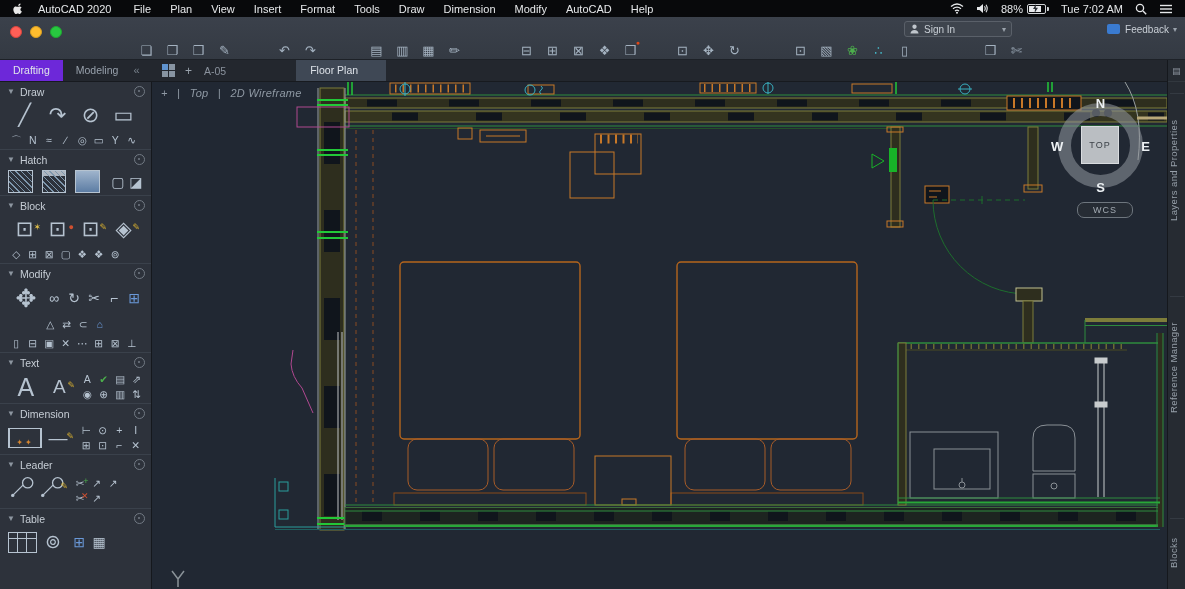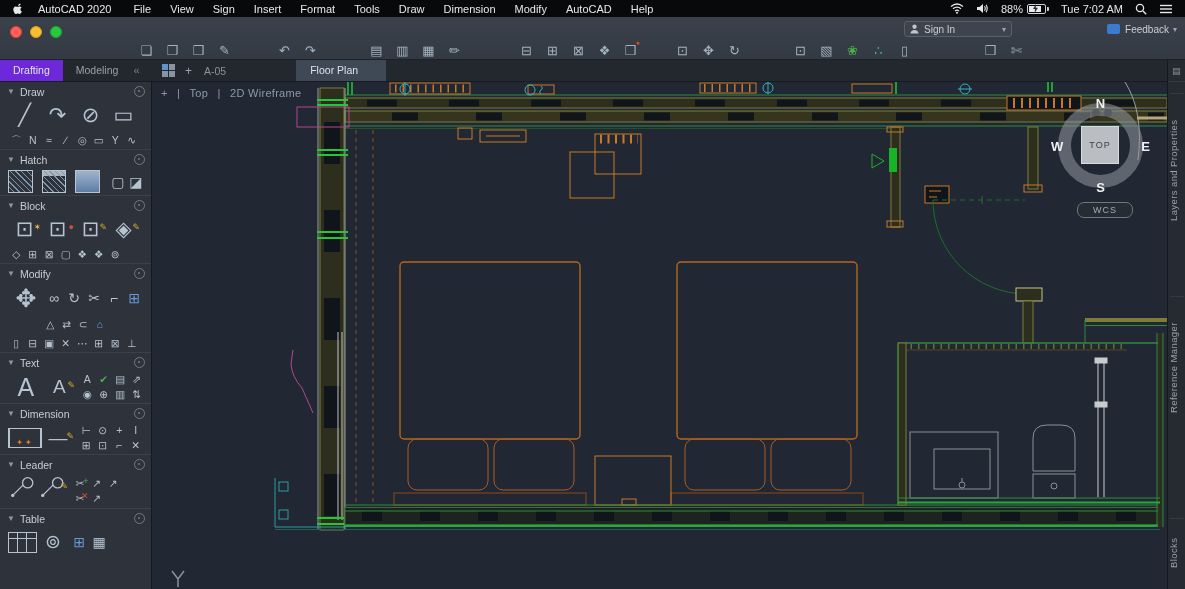--- a/index.html
+++ b/index.html
@@ -84,21 +84,21 @@
   .tablebox{width:27px;height:19px;border:1px solid #b6c3d0;
      background:linear-gradient(#b6c3d0,#b6c3d0) 0 5px/100% 1px no-repeat,
                 linear-gradient(#b6c3d0,#b6c3d0) 8px 0/1px 100% no-repeat,
                 linear-gradient(#b6c3d0,#b6c3d0) 17px 0/1px 100% no-repeat;}
   .minigrid{display:flex;flex-direction:column;margin-left:4px;gap:2px;}
   .minirow{display:flex;}
   .minirow .pic{width:16.5px;font-size:10.5px;line-height:13px;}
   
   .canvas{position:absolute;left:152px;top:82px;width:1015px;height:507px;background:#212833;}
   .canvas svg{display:block;width:100%;height:100%;}
-  .vp-label{position:absolute;left:9px;top:5px;font-size:11px;color:#8f99a4;letter-spacing:.3px;}
+  .vp-label{position:absolute;left:9px;top:5px;font-size:11px;color:#8f99a4;letter-spacing:.3px;font-style:italic;}
   .vp-label span{margin-right:6px;}
   .viewcube{position:absolute;left:902px;top:17px;width:93px;height:93px;}
   .vc-ring{position:absolute;left:4px;top:4px;width:85px;height:85px;border-radius:50%;
            border:13px solid rgba(145,151,158,.55);box-sizing:border-box;}
   .vc-face{position:absolute;left:27px;top:27px;width:38px;height:38px;background:#babec2;border:1px solid #d9dcdf;
            display:flex;align-items:center;justify-content:center;font-size:9px;color:#3c4248;letter-spacing:1px;box-sizing:border-box;}
   .vc-n,.vc-s,.vc-e,.vc-w{position:absolute;font-size:13px;font-weight:bold;color:#ecf0f3;}
   .vc-n{left:50%;top:-3px;transform:translateX(-50%);}
   .vc-s{left:50%;bottom:-3px;transform:translateX(-50%);}
   .vc-w{left:-3px;top:50%;transform:translateY(-50%);}
@@ -118,22 +118,22 @@
 <div id="app">
 
   <div class="menubar">
     <span class="apple">
       <svg width="12" height="13" viewBox="0 0 16 16">
         <path fill="#e8e8e8" d="M11.3 1.2c-.8.1-1.7.6-2.2 1.2-.5.6-.9 1.4-.7 2.2.9 0 1.8-.5 2.3-1.1.5-.6.8-1.5.6-2.3zM12.8 6.6c-.7-.9-1.7-1.4-2.6-1.4-1.2 0-1.7.6-2.6.6-.9 0-1.5-.6-2.5-.6s-2.1.6-2.7 1.7c-1 1.5-.8 4.3.7 6.6.6.8 1.3 1.8 2.3 1.8.9 0 1.1-.6 2.3-.6 1.2 0 1.4.6 2.3.6 1 0 1.6-.9 2.2-1.7.4-.6.6-.9.9-1.6-2.3-.9-2.7-4.2-.3-5.4z"></path>
       </svg>
     </span>
     <span class="appname">AutoCAD 2020</span>
     <span class="mitem">File</span>
+      <span class="mitem">Plan</span>
       <span class="mitem">View</span>
-      <span class="mitem">Sign</span>
       <span class="mitem">Insert</span>
       <span class="mitem">Format</span>
       <span class="mitem">Tools</span>
       <span class="mitem">Draw</span>
       <span class="mitem">Dimension</span>
       <span class="mitem">Modify</span>
       <span class="mitem">AutoCAD</span>
       <span class="mitem">Help</span>
       <span class="mspacer"></span>
     <span class="stat">

